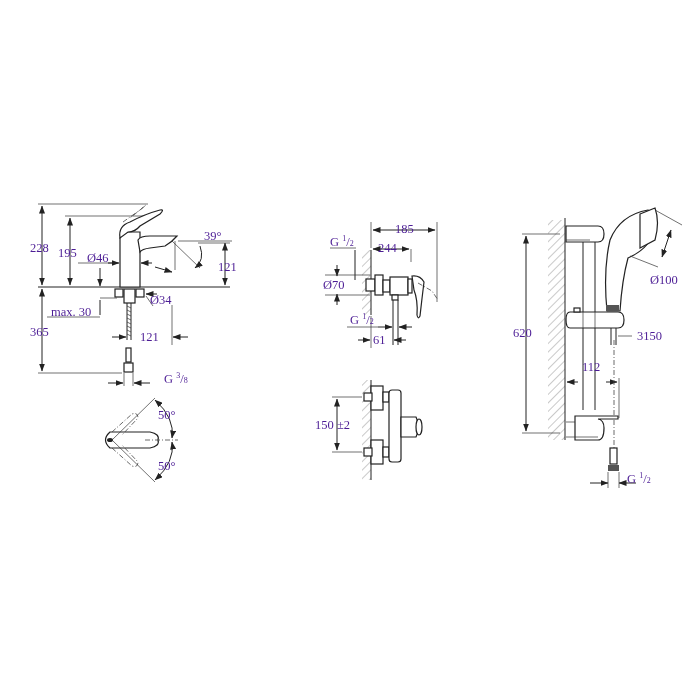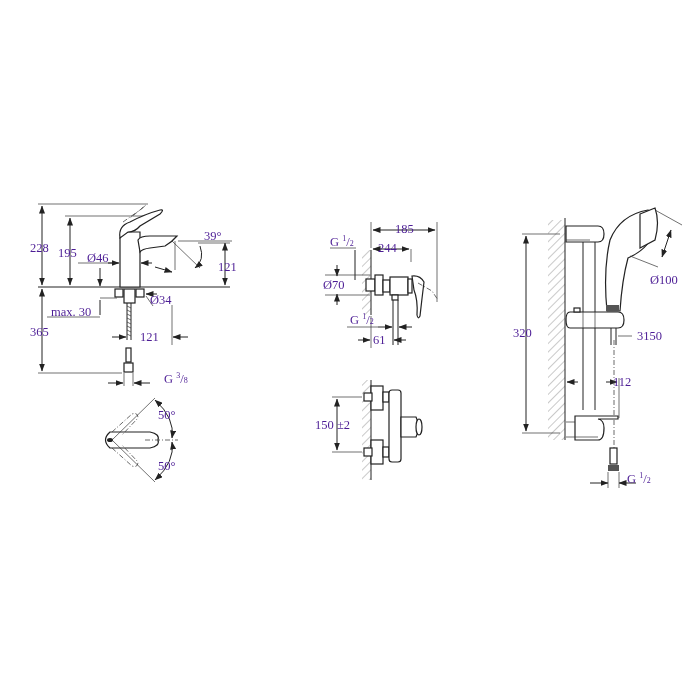--- a/index.html
+++ b/index.html
@@ -226,19 +226,19 @@
 <span class="lbl" style="left:158px;top:460px;">50°</span>
 
 <span class="lbl" style="left:395px;top:223px;text-align:center;">185</span>
 <span class="lbl" style="left:378px;top:242px;">244</span>
 <span class="lbl" style="left:330px;top:235px;"><span>G</span> <span class="sup">1</span>/<span class="sub">2</span></span>
 <span class="lbl" style="left:323px;top:279px;">Ø70</span>
 <span class="lbl" style="left:350px;top:313px;"><span>G</span> <span class="sup">1</span>/<span class="sub">2</span></span>
 <span class="lbl" style="left:373px;top:334px;">61</span>
 <span class="lbl" style="left:315px;top:419px;">150 ±2</span>
 
-<span class="lbl" style="left:513px;top:327px;">320</span>
+<span class="lbl" style="left:513px;top:327px;">620</span>
 <span class="lbl" style="left:650px;top:242px;margin-top:32px;">Ø100</span>
 <span class="lbl" style="left:637px;top:330px;">3150</span>
-<span class="lbl" style="left:582px;top:376px;padding-left:31px;">112</span>
+<span class="lbl" style="left:582px;top:361px;">112</span>
 <span class="lbl" style="left:627px;top:472px;"><span>G</span> <span class="sup">1</span>/<span class="sub">2</span></span>
 
 </div>
 
 </body></html>

